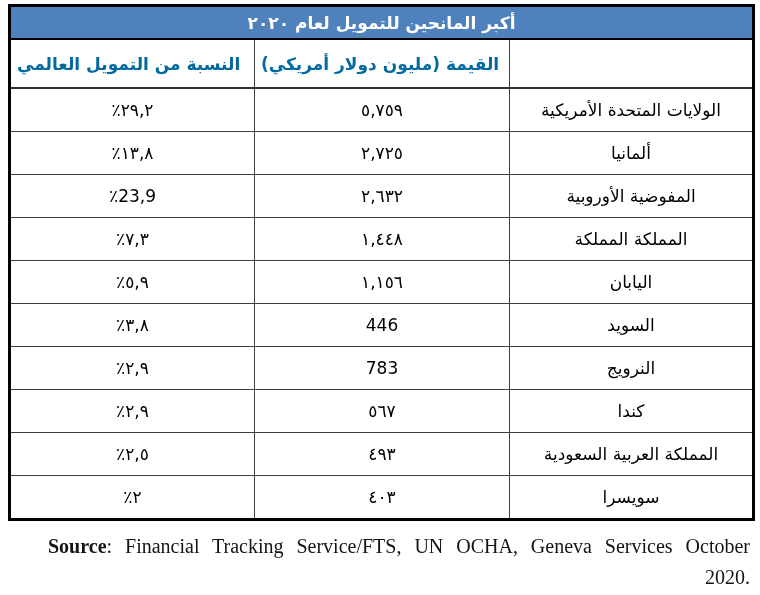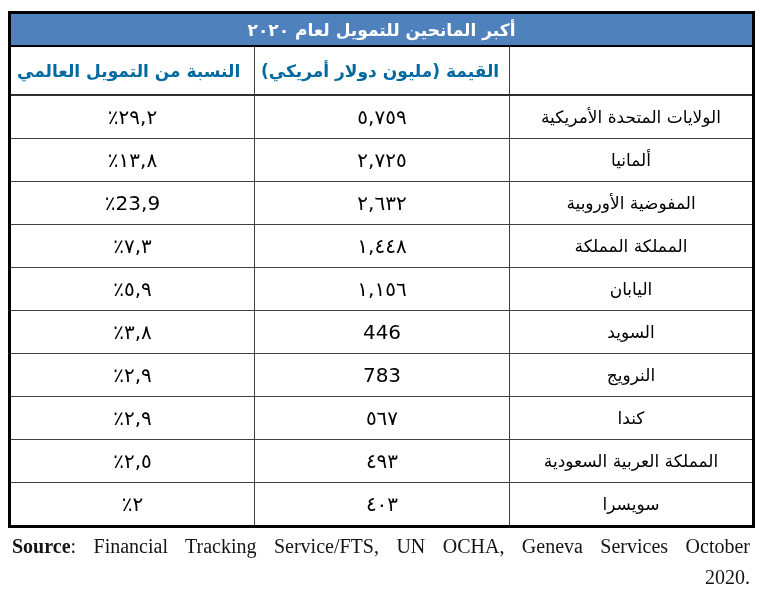--- a/index.html
+++ b/index.html
@@ -9,21 +9,21 @@
     font-family: "DejaVu Sans", sans-serif;
   }
   .page {
     position: relative;
     width: 760px; height: 595px;
     background: #ffffff;
     overflow: hidden;
   }
   table.donors {
     position: absolute;
-    left: 8px; top: 11px;
+    left: 8px; top: 4px;
     width: 744px;
     border-collapse: collapse;
     table-layout: fixed;
     border: 3px solid #000000;
   }
   table.donors th, table.donors td {
     border: 1.5px solid #404040;
     padding: 0 6px;
     overflow: hidden;
     white-space: nowrap;
@@ -43,21 +43,21 @@
     font-size: 17px;
     color: #0369a1;
     height: 47px;
     text-align: left;
     vertical-align: middle;
     padding-top: 6px;
     border-bottom: 2px solid #303030 !important;
   }
   tbody td {
     height: 42px;
-    font-size: 20px;
+    font-size: 17px;
     color: #000000;
     text-align: center;
     vertical-align: middle;
   }
   td.num { direction: ltr; }
   td.country { font-size: 17px; text-align: center; }
   .source {
     position: absolute;
     left: 12px; top: 531px;
     width: 738px;
@@ -65,20 +65,21 @@
     font-size: 20px;
     color: #141414;
     line-height: 31px;
     margin: 0;
     direction: ltr;
   }
   .src-line1 {
     display: block;
     text-align: justify;
     text-align-last: justify;
+    margin-left: 36px;
   }
   .src-line2 { display: block; text-align: right; }
   .source b { font-weight: bold; }
 </style>
 </head>
 <body>
 
 <div class="page">
 
   <table class="donors" dir="rtl">

